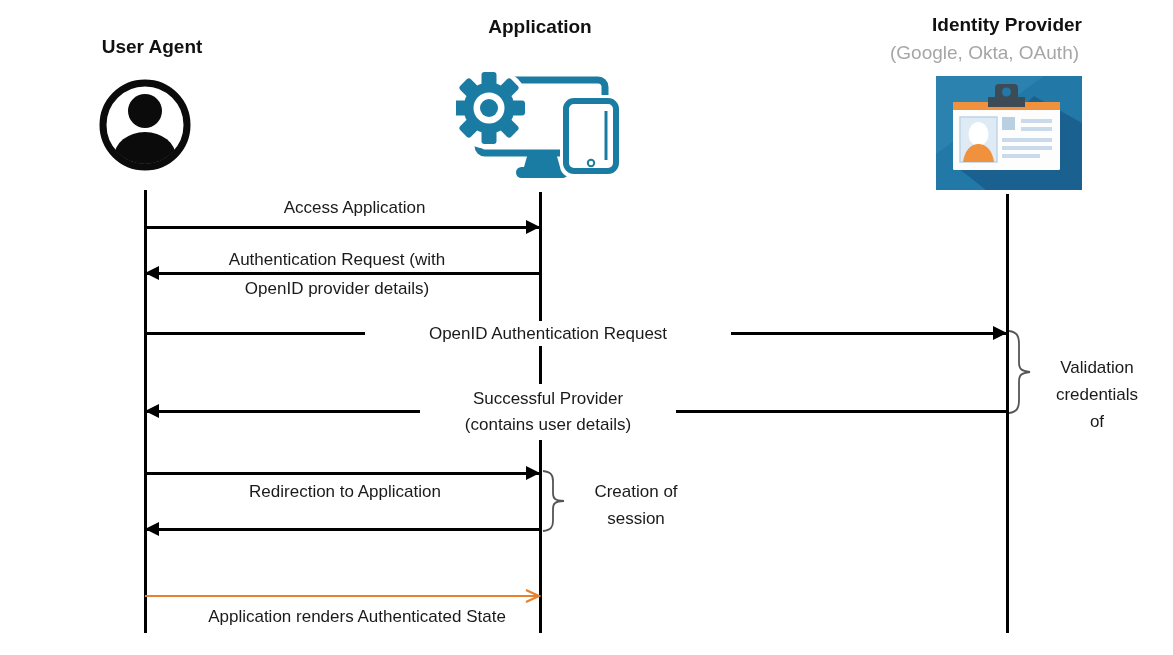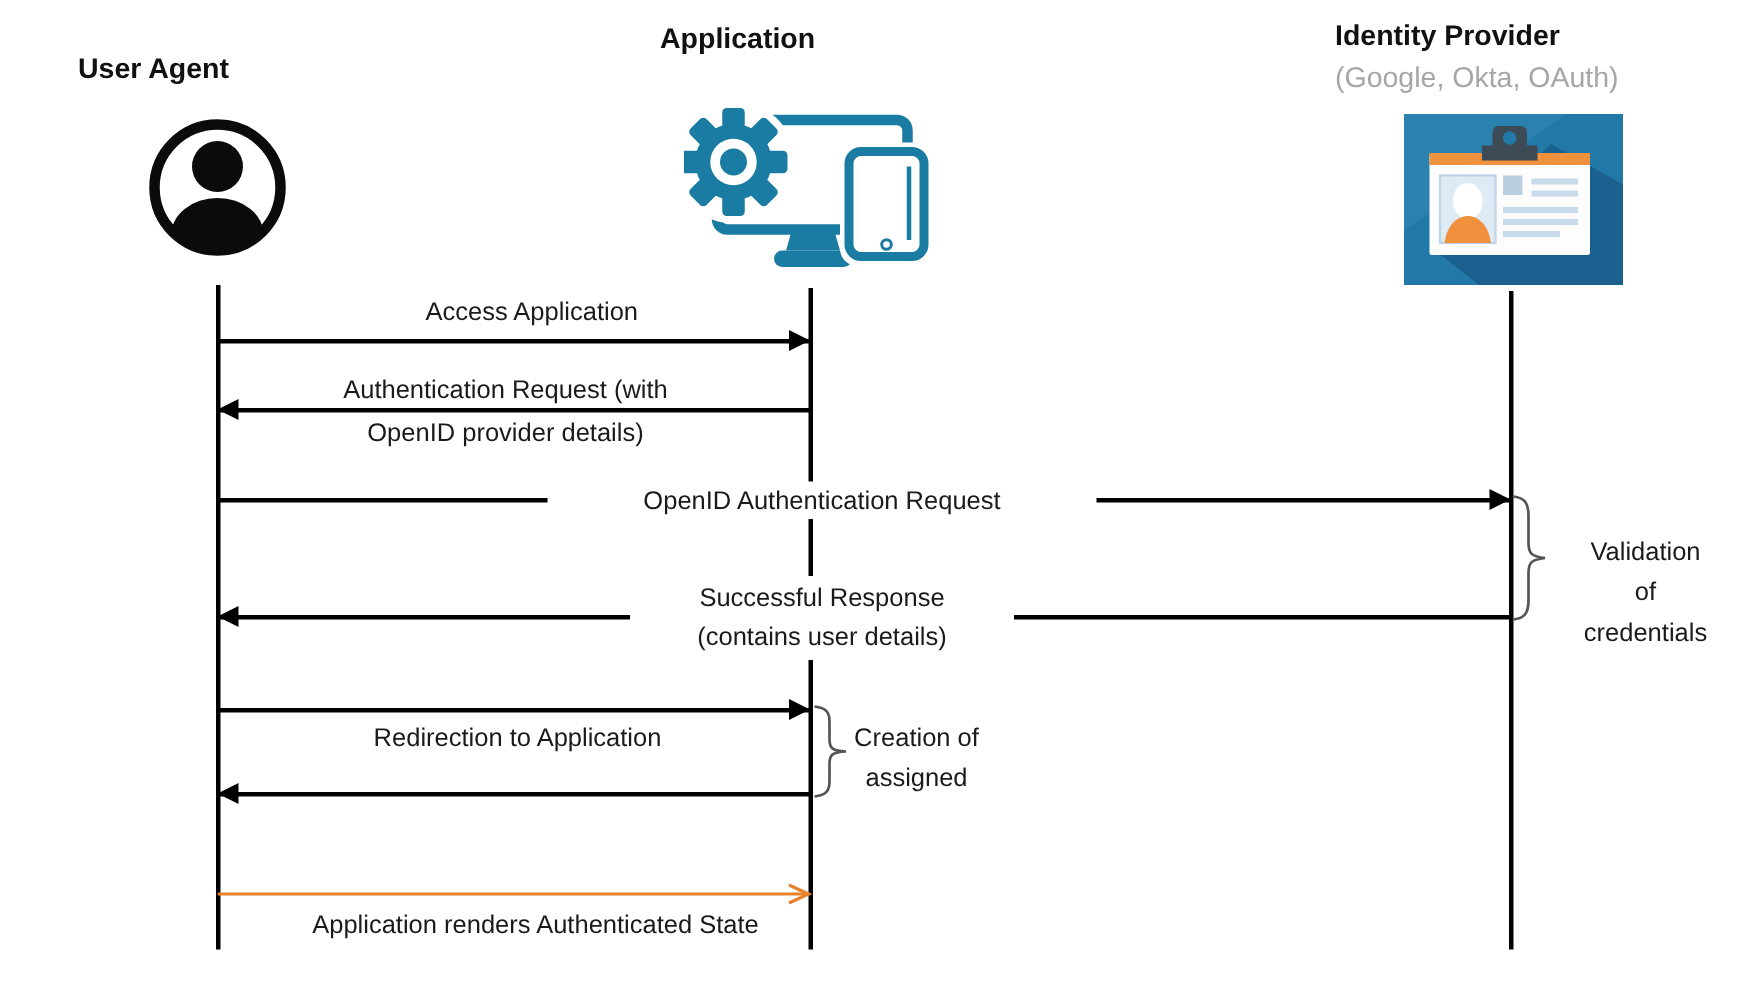--- a/index.html
+++ b/index.html
@@ -1,21 +1,21 @@
 <!DOCTYPE html>
 <html><head>
 <meta charset="utf-8">
 <style>
   html,body { margin:0; padding:0; background:#ffffff; }
   #stage {
     position:relative; width:1173px; height:655px; background:#ffffff;
     font-family:"Liberation Sans", sans-serif; color:#111; overflow:hidden;
   }
   .abs { position:absolute; }
-  .actor-title { position:absolute; font-weight:bold; font-size:19px; text-align:left; color:#111; }
+  .actor-title { position:absolute; font-weight:bold; font-size:19px; text-align:center; color:#111; }
   .actor-sub { position:absolute; font-size:19px; color:#a6a6a6; }
   .lifeline { position:absolute; width:3px; background:#000; }
   .msgline { position:absolute; height:3px; background:#000; }
   .head-r { position:absolute; right:0; top:-5.5px; width:0; height:0;
             border-top:7px solid transparent; border-bottom:7px solid transparent;
             border-left:14px solid #000; }
   .head-l { position:absolute; left:0; top:-5.5px; width:0; height:0;
             border-top:7px solid transparent; border-bottom:7px solid transparent;
             border-right:14px solid #000; }
   .lbl { position:absolute; font-size:17px; line-height:21px; text-align:center;
@@ -111,21 +111,21 @@
 
   <div class="msgline" style="left:145px; top:331.5px; width:862px;">
     <span class="head-r"></span>
   </div>
   <div class="lbl bg" style="left:365px; top:321px; width:350px;">OpenID Authentication Request</div>
 
   <div class="msgline" style="left:145px; top:409.5px; width:862px;">
     <span class="head-l"></span>
   </div>
   <div class="lbl bg" style="left:420px; top:384px; width:240px; line-height:26px;">
-    <div>Successful Response</div>
+    <div>Successful Provider</div>
     <div>(contains user details)</div>
   </div>
 
   <div class="msgline" style="left:145px; top:471.5px; width:395px;">
     <span class="head-r"></span>
   </div>
   <div class="lbl" style="left:135px; top:481px; width:396px;">Redirection to Application</div>
 
   <div class="msgline" style="left:145px; top:527.5px; width:395px;">
     <span class="head-l"></span>
@@ -135,25 +135,25 @@
     <line x1="0" y1="8" x2="393" y2="8" stroke="#E8812D" stroke-width="2"></line>
     <polyline points="381,2 394,8 381,14" fill="none" stroke="#E8812D" stroke-width="2.2"></polyline>
   </svg>
   <div class="lbl" style="left:147px; top:606px; width:396px;">Application renders Authenticated State</div>
 
   <svg class="abs" style="left:1008px; top:330px;" width="28" height="84" viewBox="0 0 28 84">
     <path d="M1,1 C9,2 11,6 11,14 L11,32 C11,39 13,41 22,42 C13,43 11,45 11,52 L11,70 C11,78 9,82 1,83" fill="none" stroke="#555555" stroke-width="1.8"></path>
   </svg>
   <div class="note" style="left:1038px; top:334px; width:118px;margin-top:20px;">
     <div>Validation</div>
+    <div>credentials</div>
     <div>of</div>
-    <div>credentials</div>
   </div>
 
   <svg class="abs" style="left:542px; top:470px;" width="28" height="62" viewBox="0 0 28 62">
     <path d="M1,1 C9,2 11,5 11,11 L11,23 C11,29 13,30.5 22,31 C13,31.5 11,33 11,39 L11,51 C11,57 9,60 1,61" fill="none" stroke="#555555" stroke-width="1.8"></path>
   </svg>
-  <div class="note" style="left:553px; top:478px; width:116px;">
+  <div class="note" style="left:578px; top:478px; width:116px;">
     <div>Creation of</div>
-    <div>assigned</div>
+    <div>session</div>
   </div>
 
 </div>
 
 </body></html>

